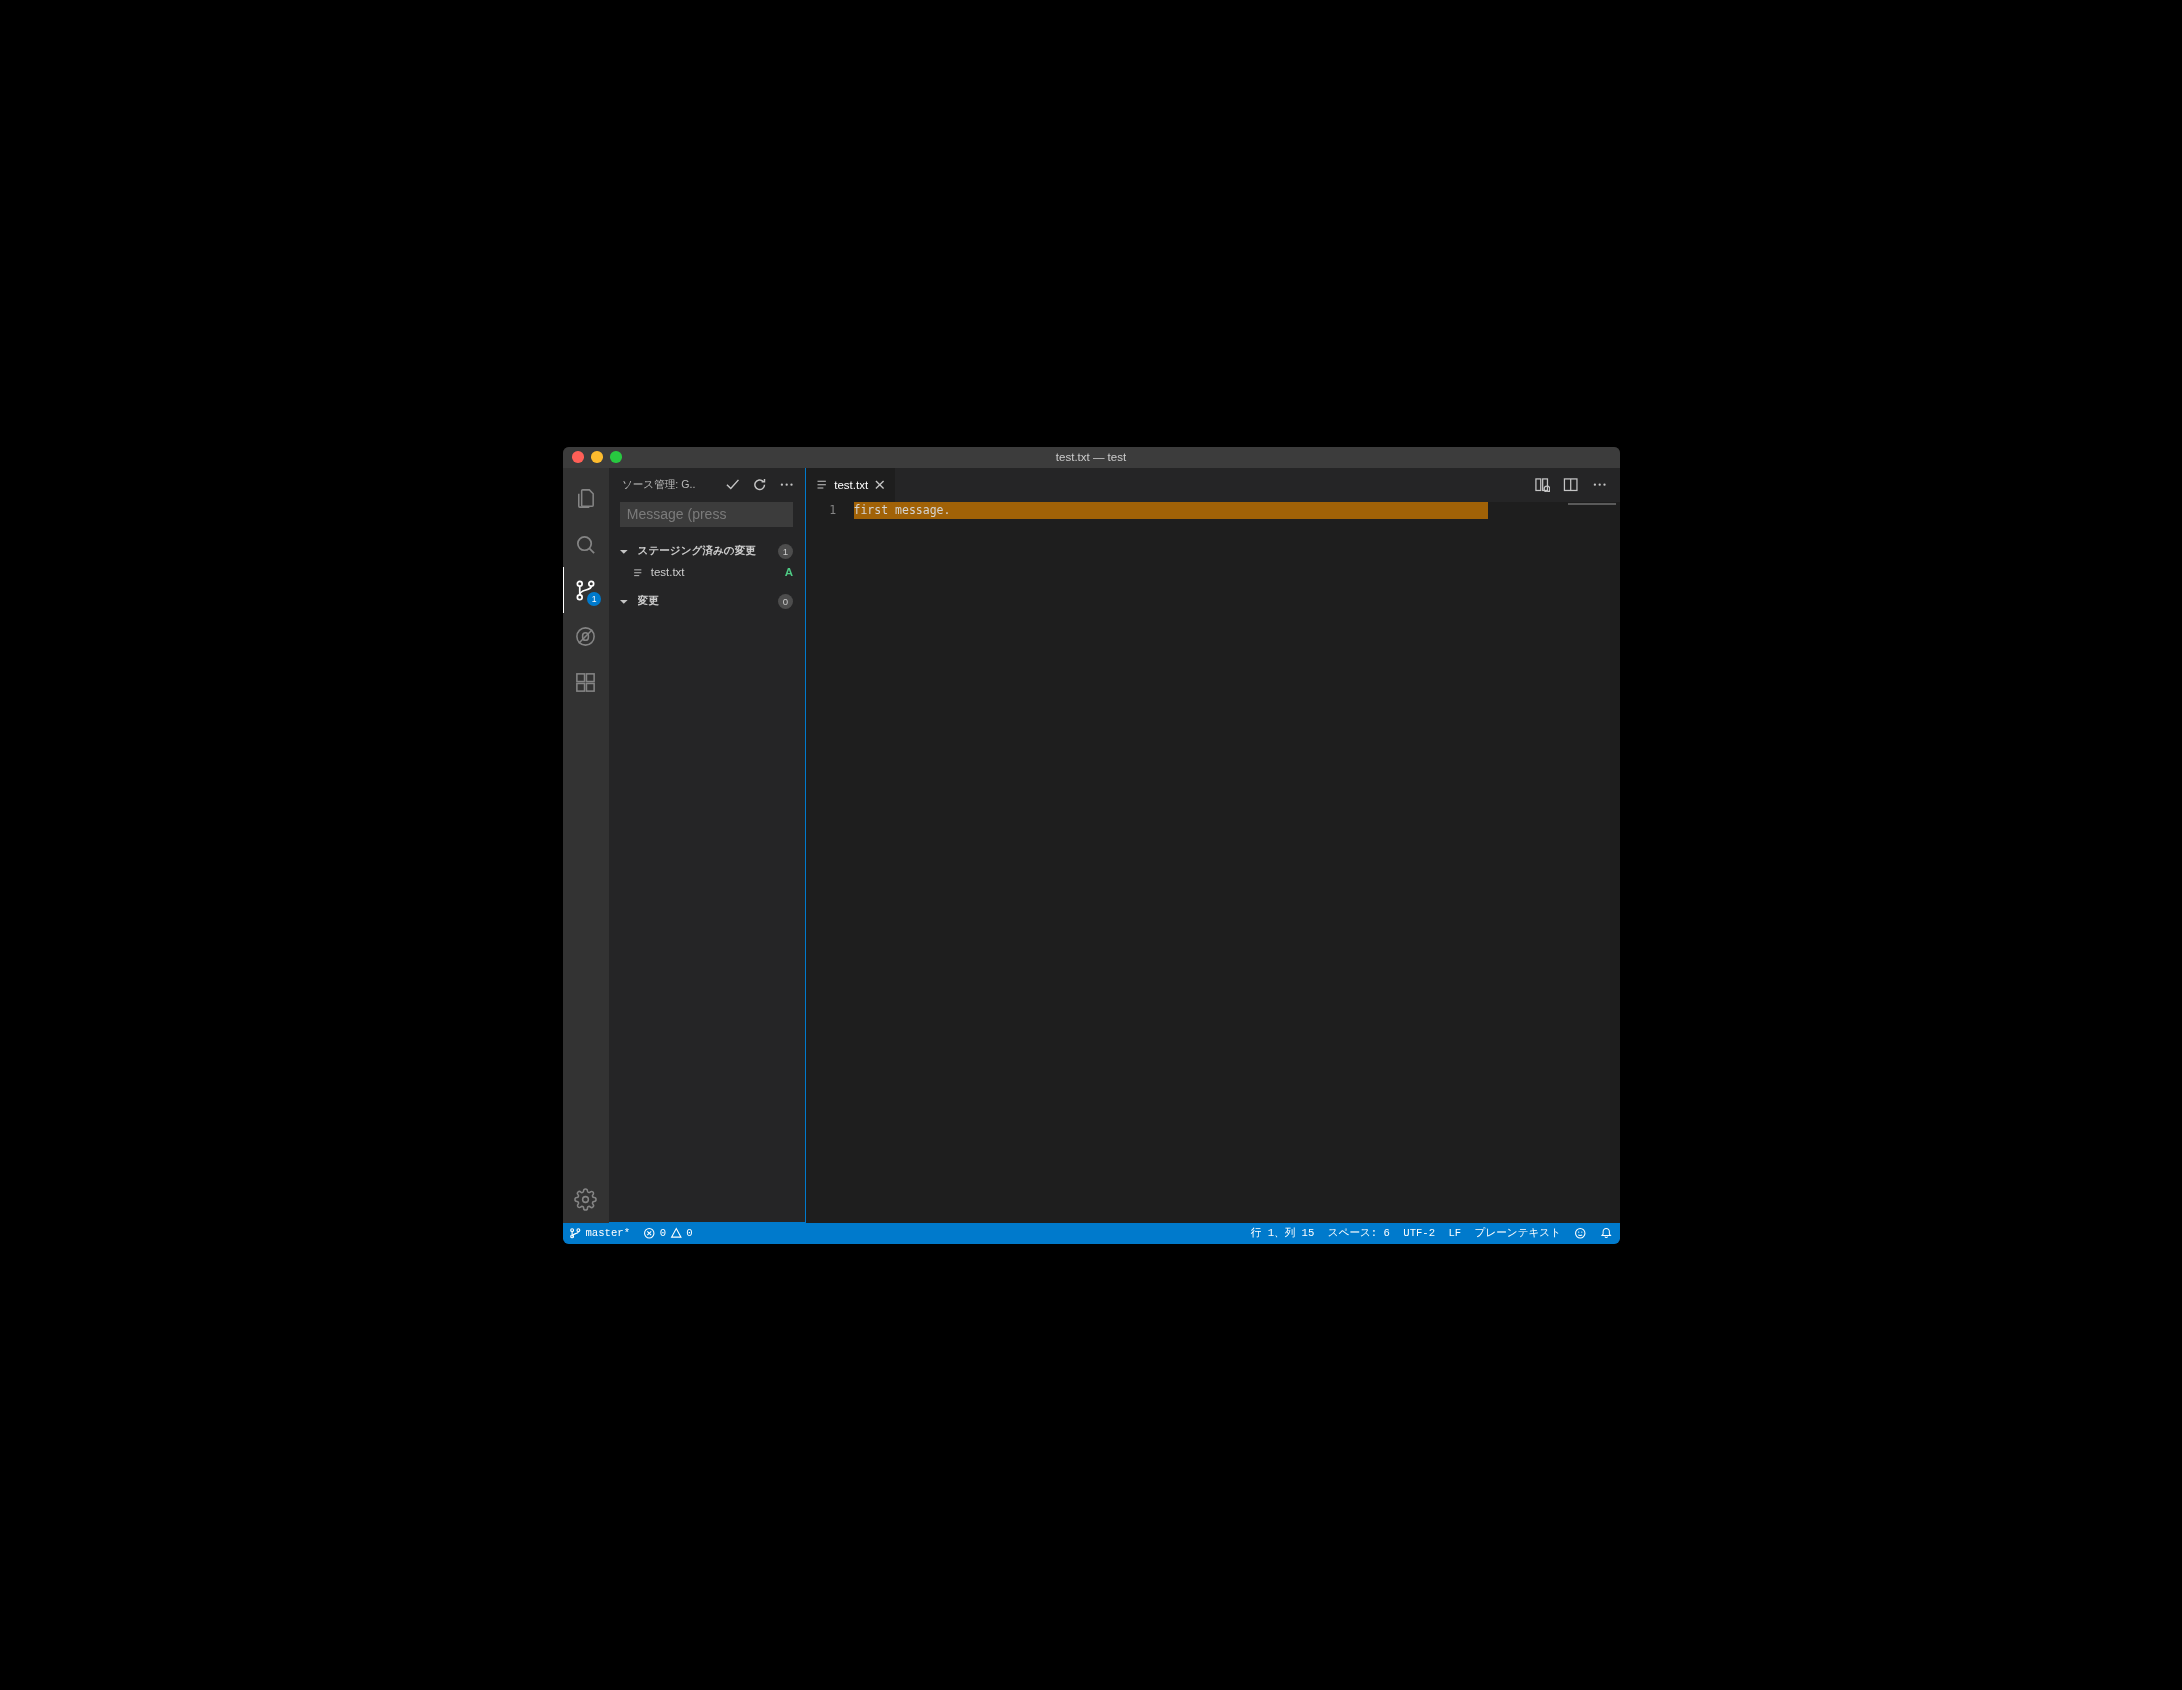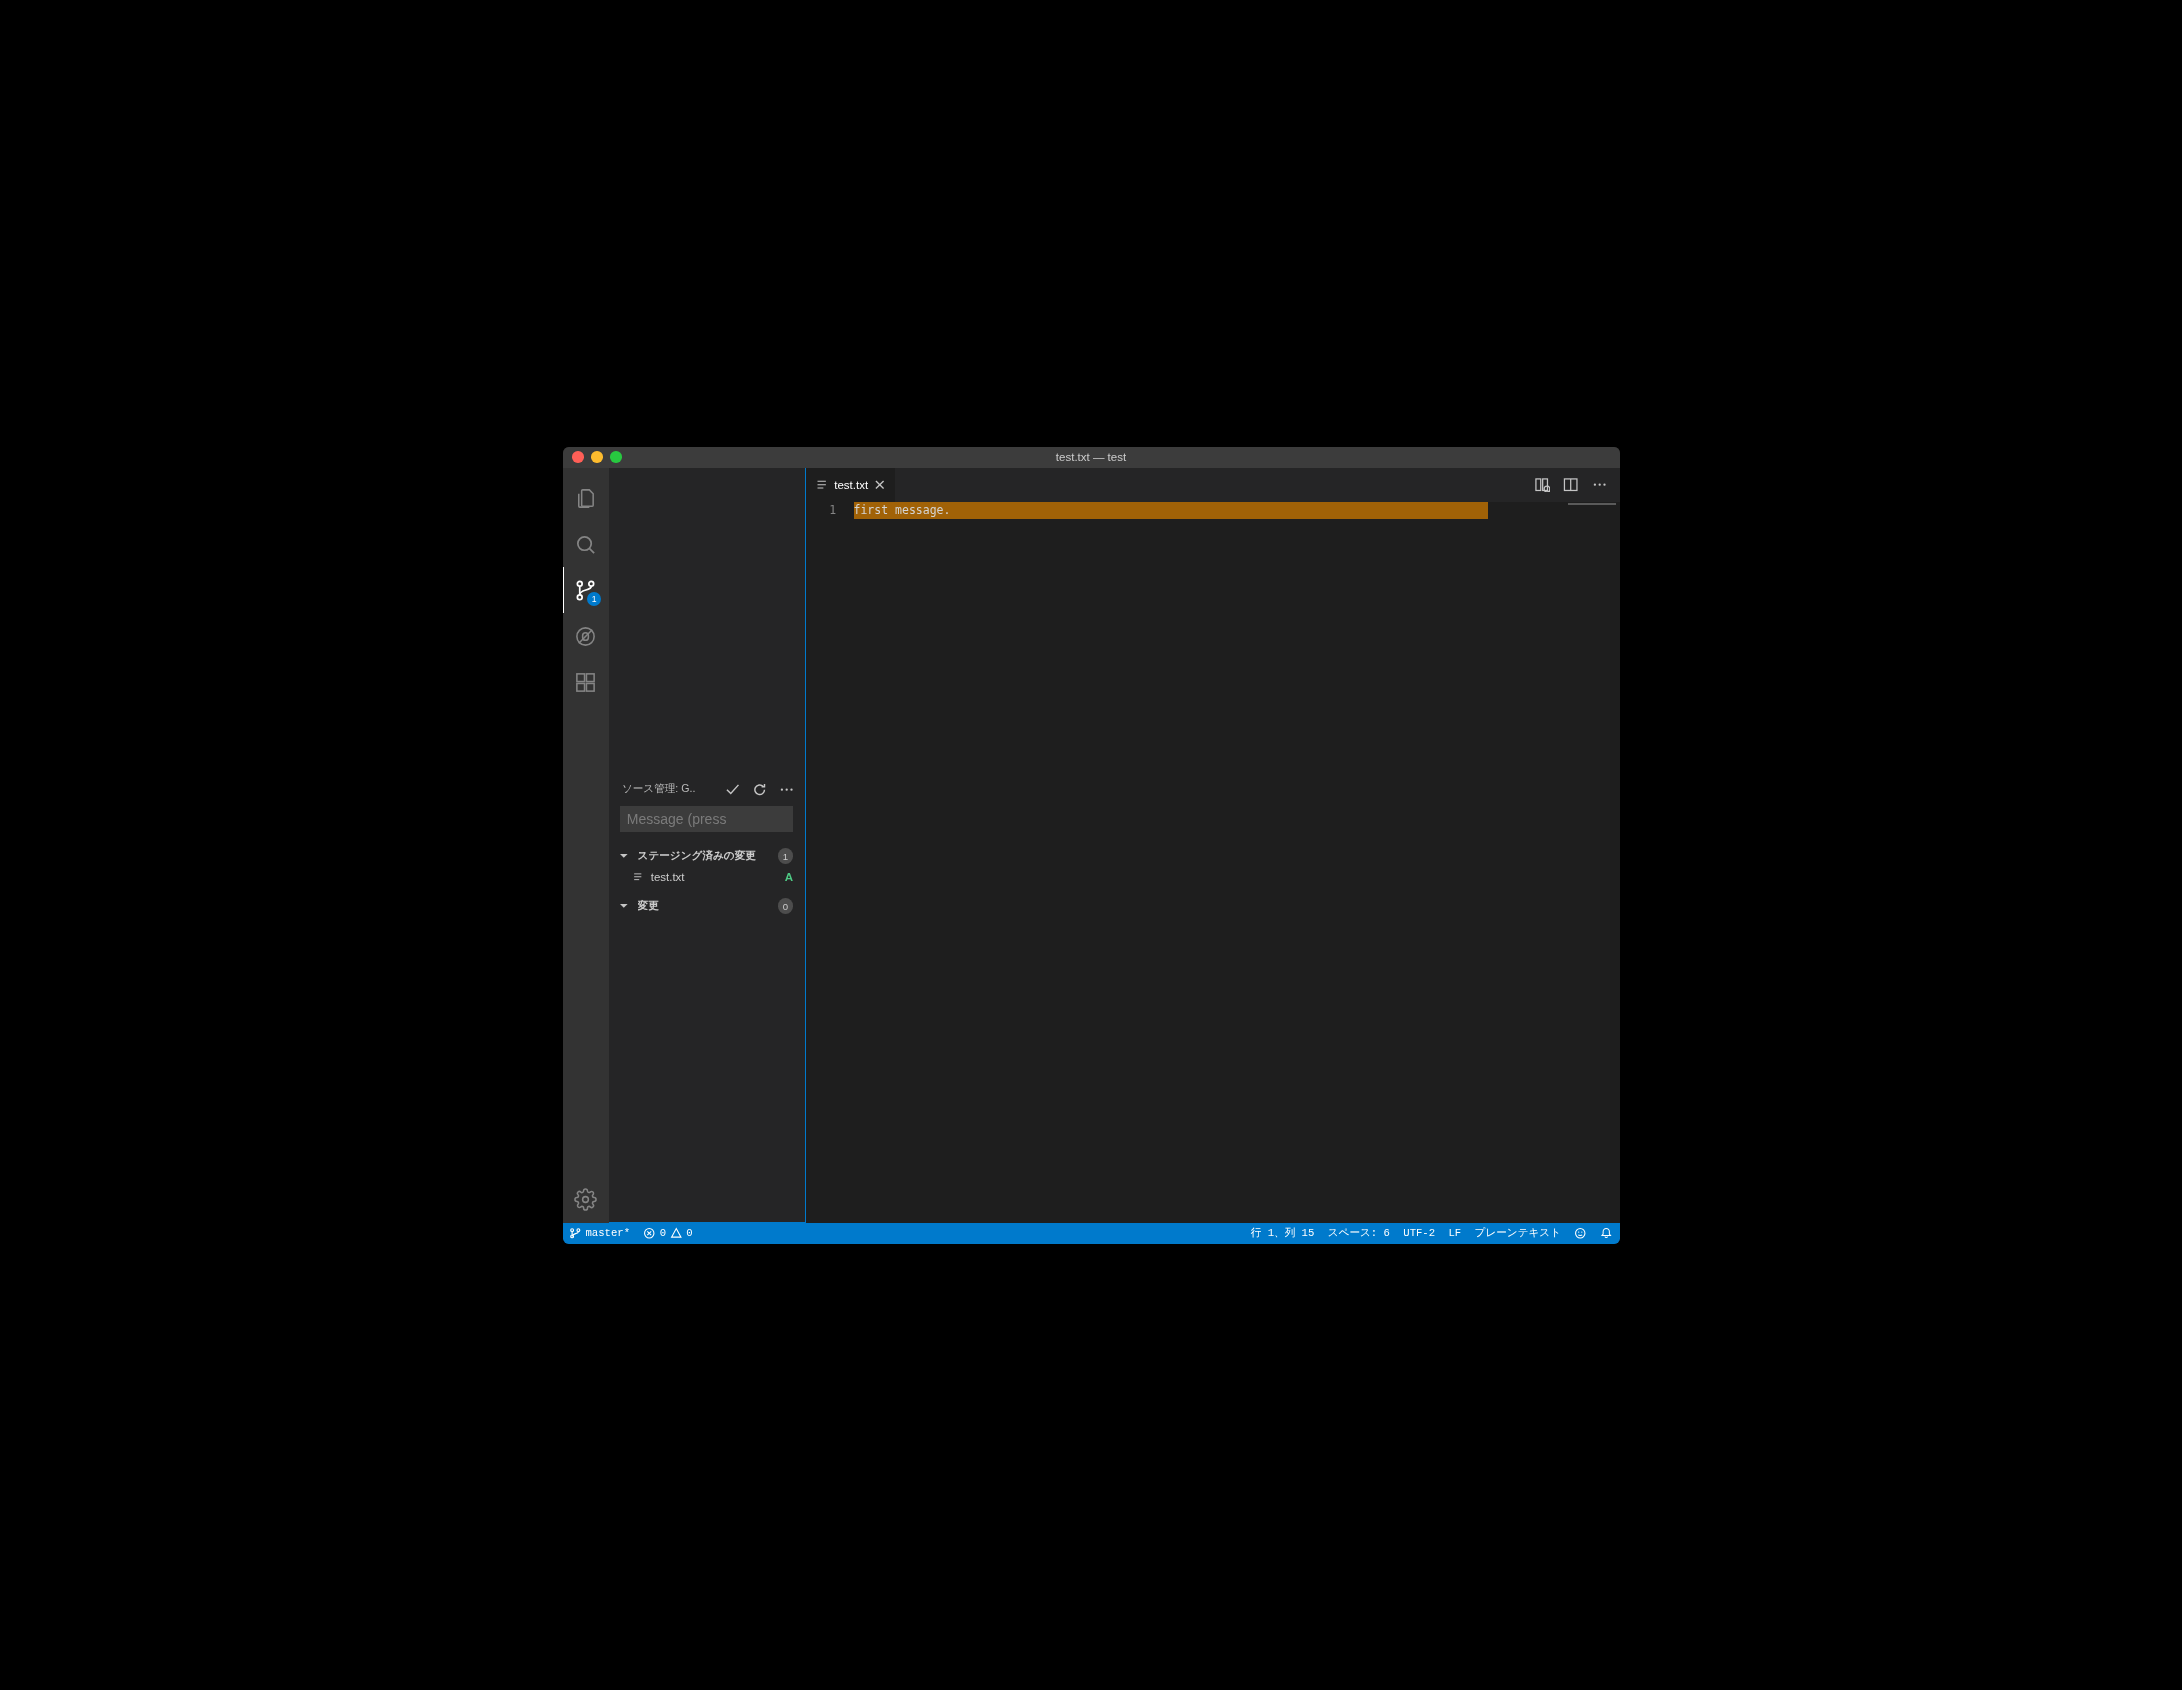--- a/index.html
+++ b/index.html
@@ -103,21 +103,20 @@
   .activity-spacer { flex: 1; }
   
   .sidebar {
     width: 197px;
     background: #252526;
     display: flex;
     flex-direction: column;
     flex-shrink: 0;
     border-right: 1px solid #007acc;
     border-bottom: 1px solid #007acc;
-    justify-content: center;
   }
   .sidebar-header {
     height: 34px;
     display: flex;
     align-items: center;
     padding: 0 7.7px 0 13.4px;
     gap: 5.8px;
   }
   .sidebar-title {
     flex: 1;

